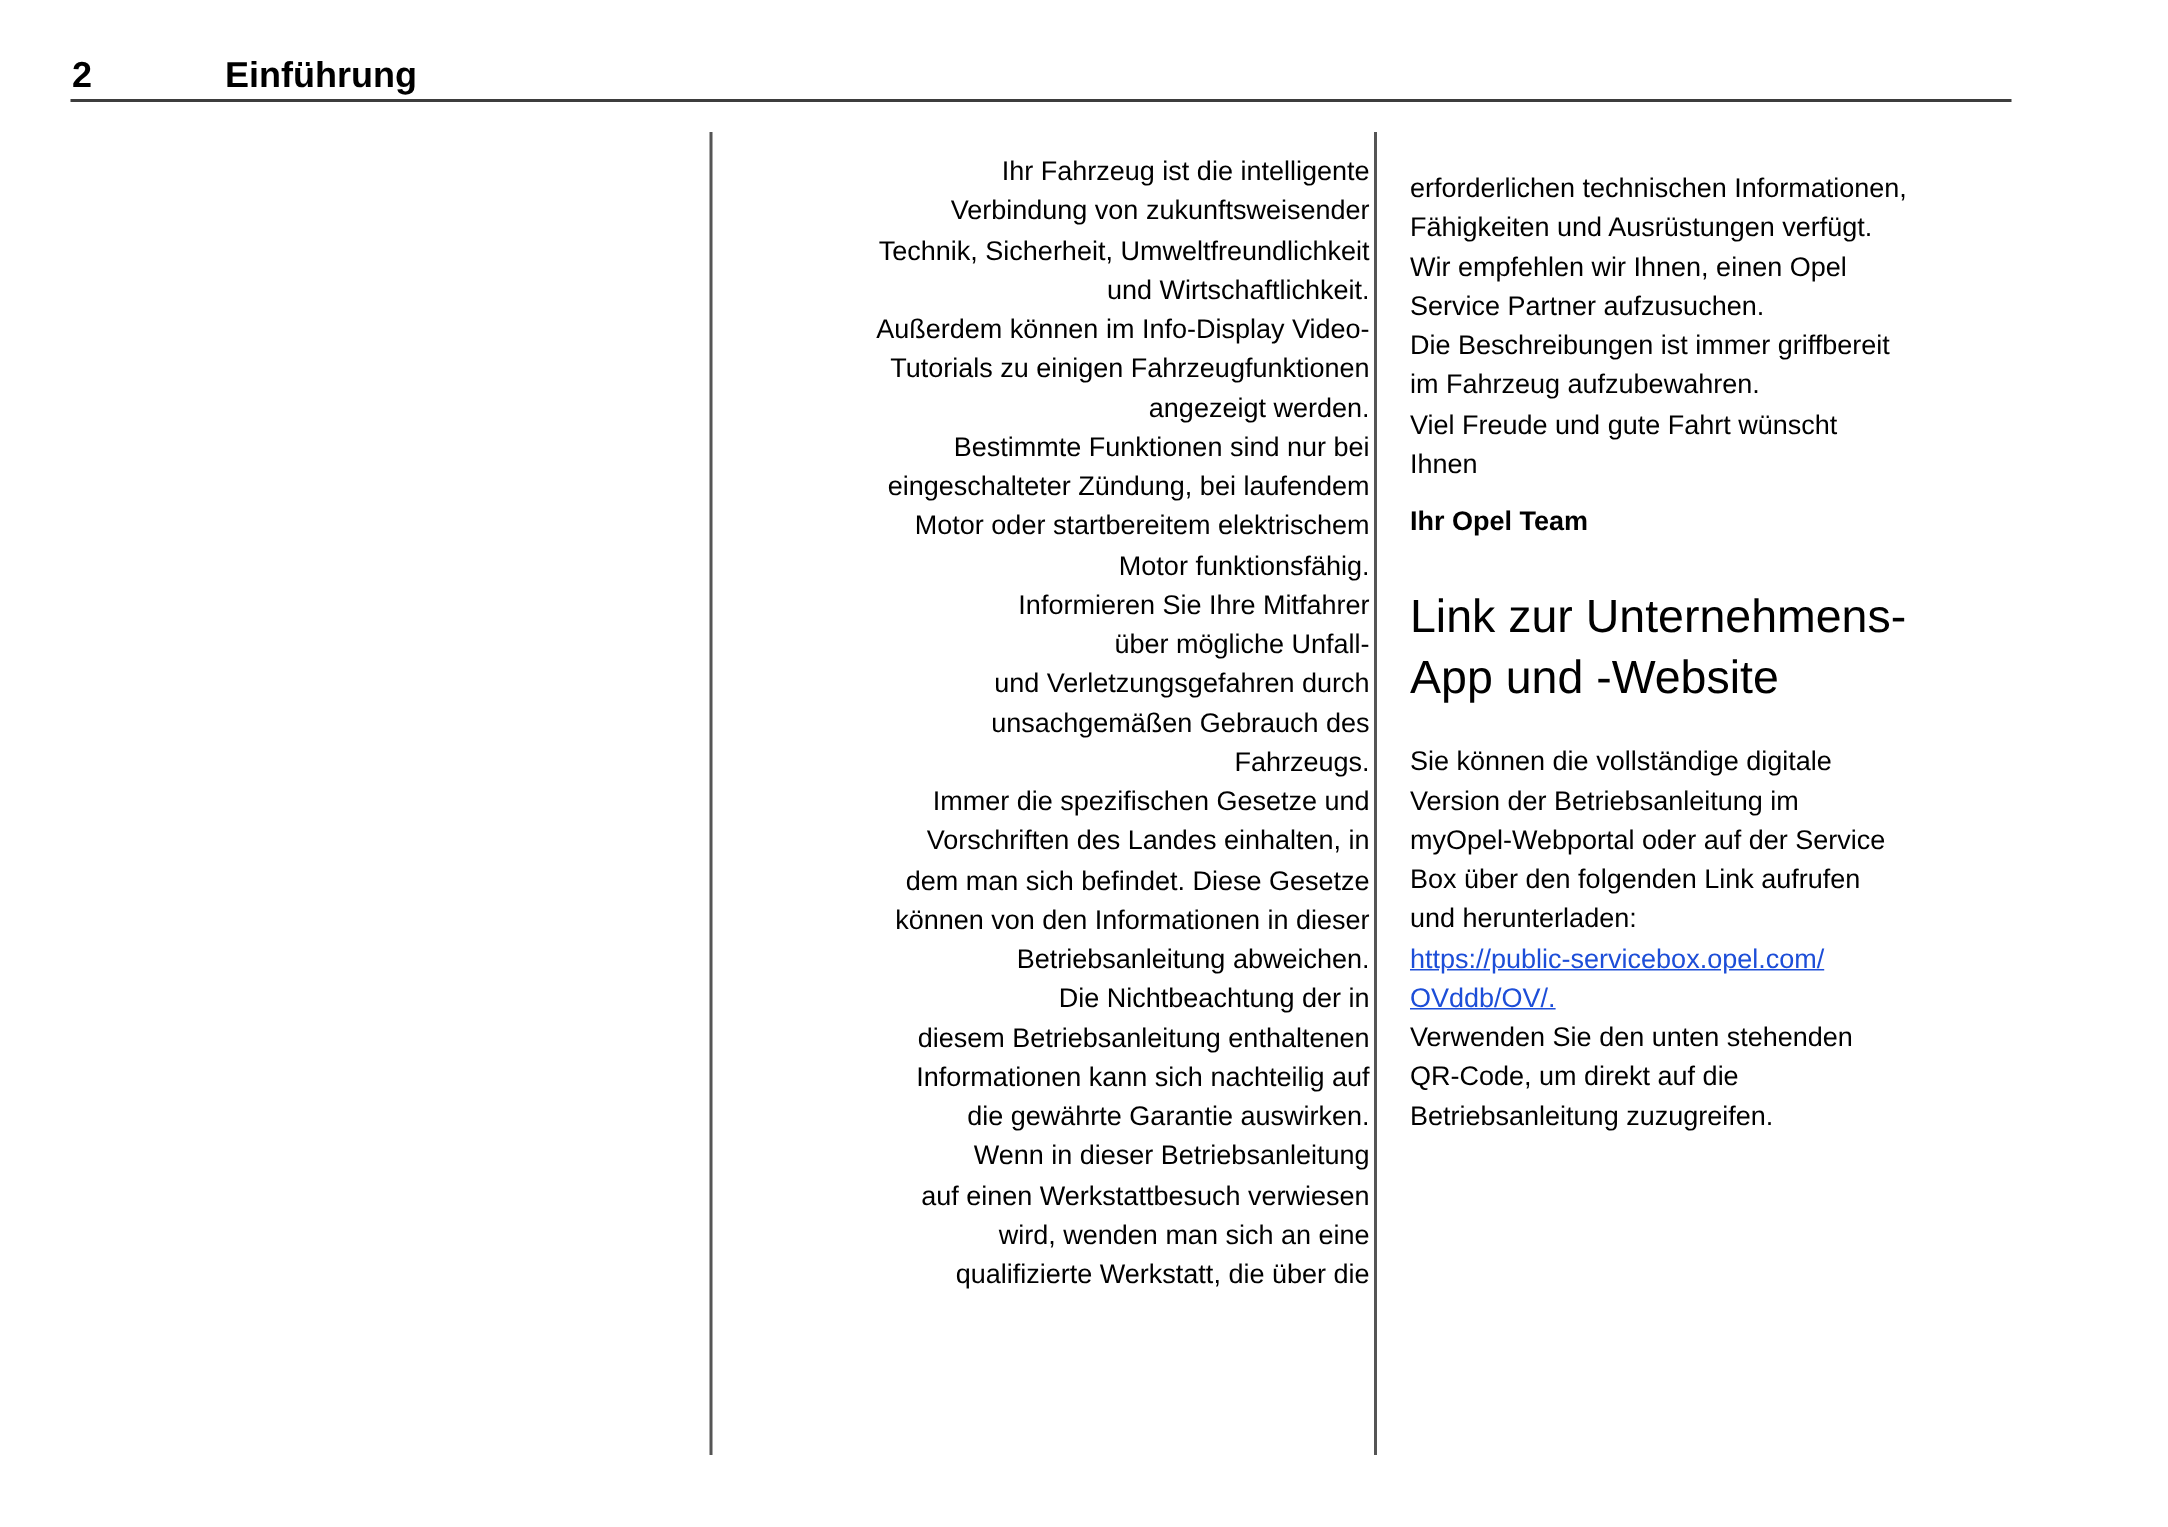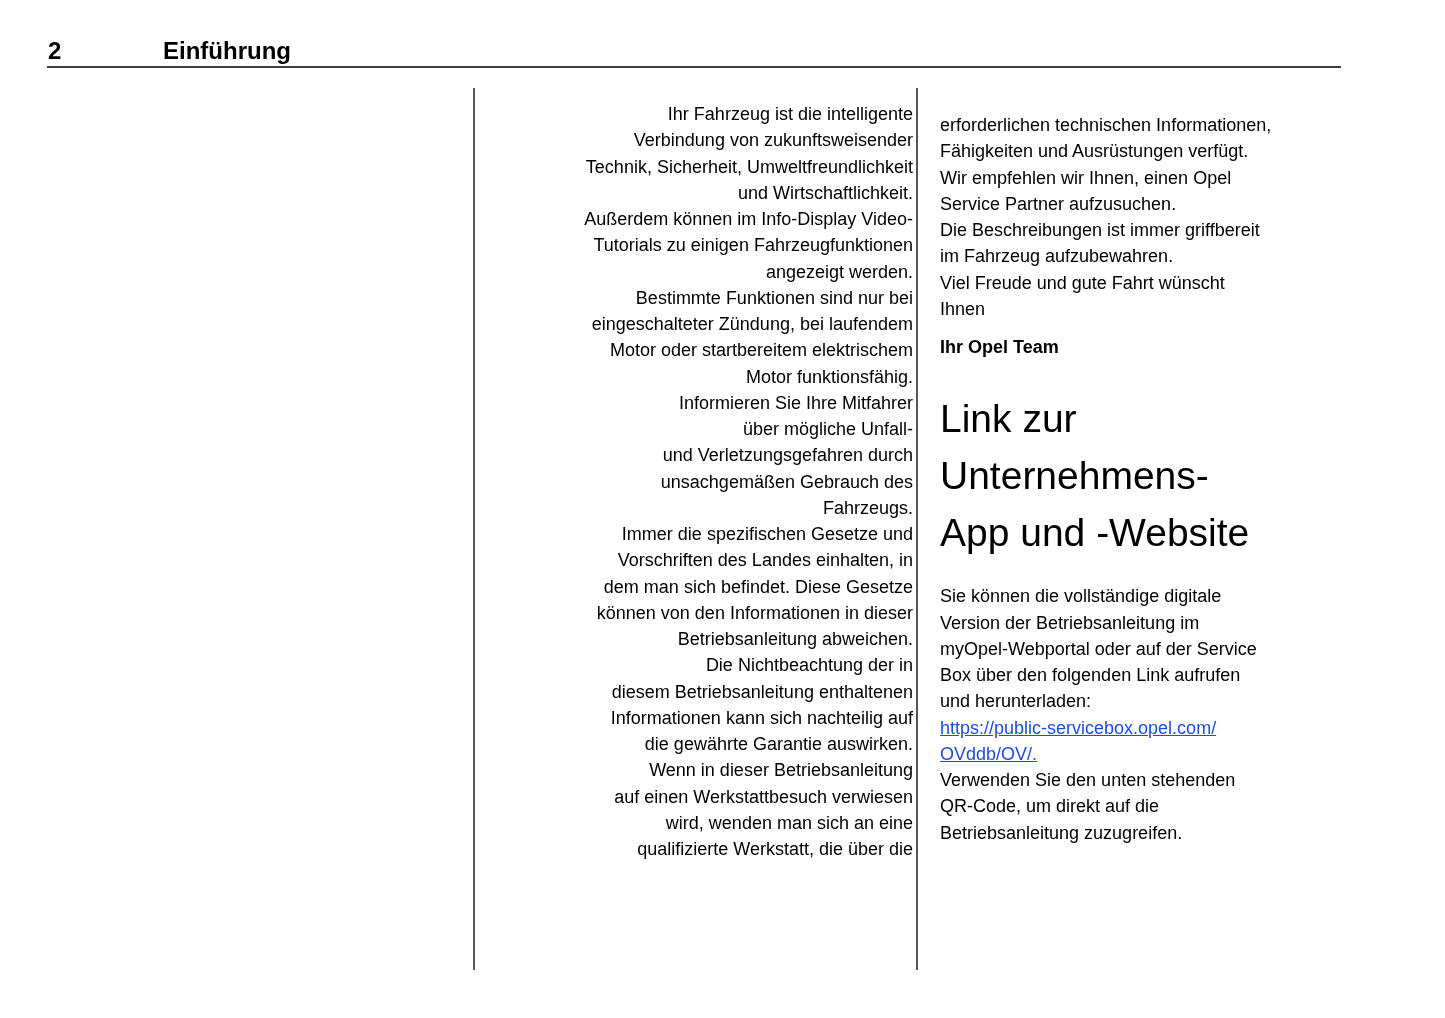--- a/index.html
+++ b/index.html
@@ -21,21 +21,21 @@
   .page-number {
     position: absolute;
     left: 48px;
     top: 38px;
     font-size: 24px;
     font-weight: 700;
     line-height: 26px;
   }
   .chapter-title {
     position: absolute;
-    left: 163px;
+    left: 150px;
     top: 38px;
     font-size: 24px;
     font-weight: 700;
     line-height: 26px;
   }
   .header-rule {
     position: absolute;
     left: 47px;
     top: 66px;
     width: 1294px;
@@ -75,23 +75,23 @@
   .col p {
     margin: 0;
     white-space: pre-line;
   }
   .signature {
     margin-top: 12px !important;
     font-weight: 700;
   }
   .section-heading {
     margin: 30px 0 22px 0;
-    font-size: 39px;
+    font-size: 31px;
     font-weight: 400;
-    line-height: 57px;
+    line-height: 41px;
     white-space: pre-line;
   }
   .doc-link {
     display: block;
     color: #1d4ed8;
     text-decoration: underline;
     white-space: pre-line;
     cursor: pointer;
   }
 </style>

